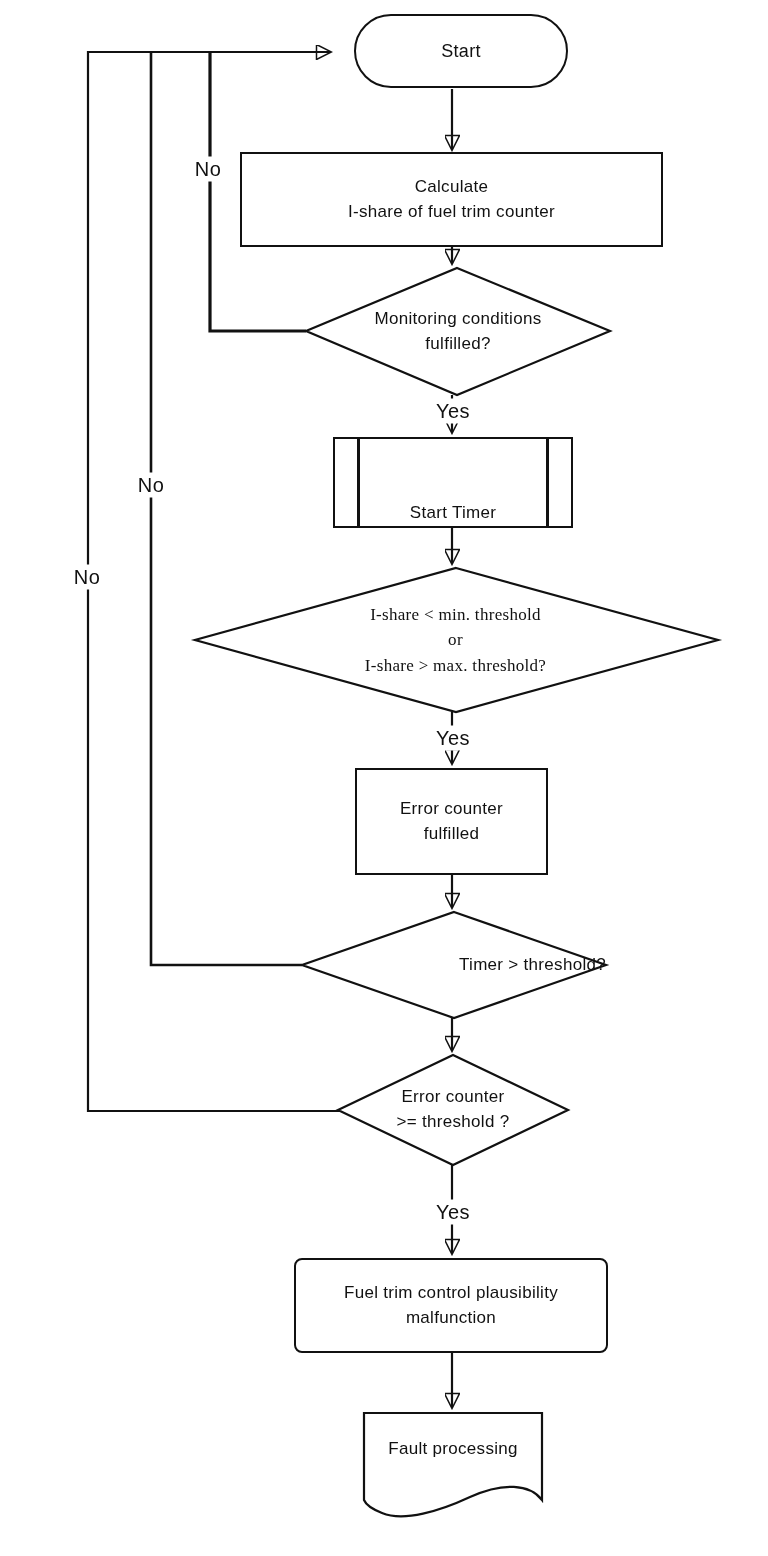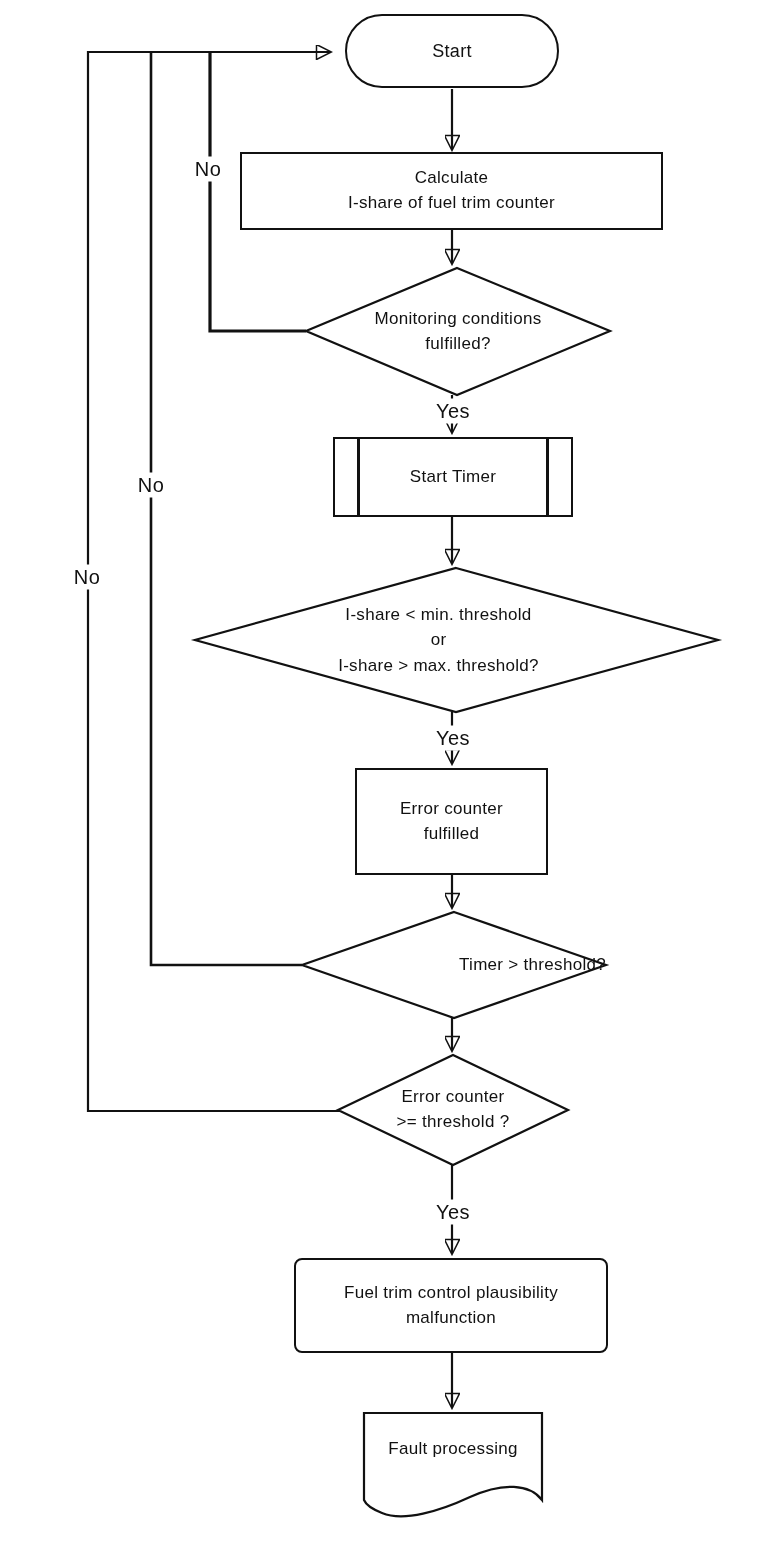--- a/index.html
+++ b/index.html
@@ -58,41 +58,41 @@
     <polygon class="shape" points="456,568 718,640 456,712 195,640"></polygon>
     <polygon class="shape" points="454,912 606,965 454,1018 302,965"></polygon>
     <polygon class="shape" points="453,1055 568,1110 453,1165 338,1110"></polygon>
 
     <path class="shape" d="M 364 1413 L 542 1413 L 542 1500
              C 530 1484, 503 1482, 470 1497
              C 440 1511, 404 1522, 382 1513
              C 372 1509, 366 1505, 364 1500 Z"></path>
   </svg>
 
-  <div class="node terminator" style="left:345px;top:14px;width:214px;height:74px;">
+  <div class="node terminator" style="left:354px;top:14px;width:214px;height:74px;">
     <span>Start</span>
   </div>
 
-  <div class="node rect" style="left:240px;top:152px;width:423px;height:78px;">
+  <div class="node rect" style="left:240px;top:152px;width:423px;height:95px;">
     <span>Calculate</span>
     <span>I-share of fuel trim counter</span>
   </div>
 
   <div class="node diamond-text" style="left:306px;top:268px;width:304px;height:127px;">
     <span>Monitoring conditions</span>
     <span>fulfilled?</span>
   </div>
 
-  <div class="node rect" style="left:333px;top:437px;width:240px;height:80px;">
+  <div class="node rect" style="left:333px;top:437px;width:240px;height:91px;justify-content:flex-end;">
     <div class="sidebar-line" style="left:22px;"></div>
     <div class="sidebar-line" style="right:22px;"></div>
     <span>Start Timer</span>
   </div>
 
-  <div class="node diamond-text" style="left:177px;top:568px;width:523px;height:144px;line-height:1.5;">
+  <div class="node diamond-text" style="left:194px;top:568px;width:523px;height:144px;line-height:1.5;font-family:Liberation Serif, serif;">
     <span>I-share &lt; min. threshold</span>
     <span>or</span>
     <span>I-share &gt; max. threshold?</span>
   </div>
 
   <div class="node rect" style="left:355px;top:768px;width:193px;height:107px;">
     <span>Error counter</span>
     <span>fulfilled</span>
   </div>
 

